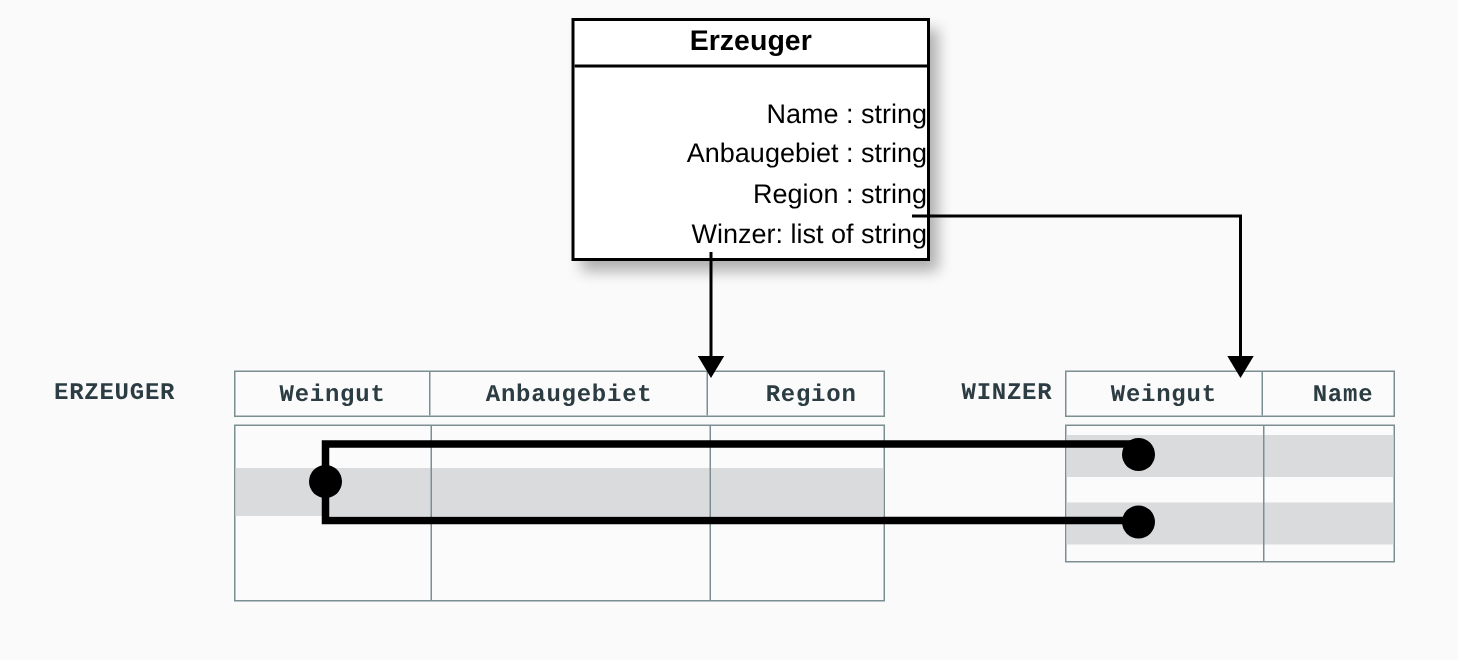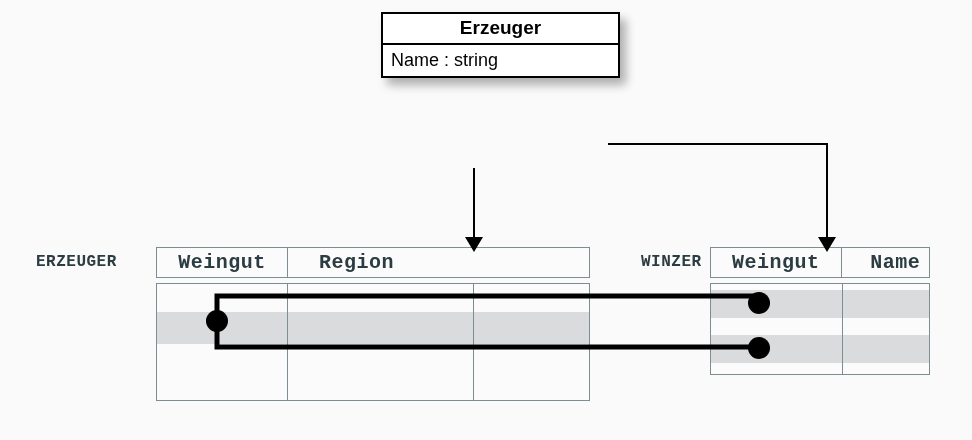--- a/index.html
+++ b/index.html
@@ -32,21 +32,22 @@
     font-family: "Liberation Sans", sans-serif;
     font-weight: bold;
     font-size: 19px;
     color: #000;
     text-align: center;
     padding: 3px 0 4px 0;
     border-bottom: 2px solid #000;
     line-height: 1.15;
   }
   #uml-attrs {
-    padding: 2px 0 3px 0;
+    padding: 18px 0 3px 0;
+    text-align: right;
   }
   .uml-attr {
     font-family: "Liberation Sans", sans-serif;
     font-size: 18px;
     color: #000;
     line-height: 1.48;
     padding-left: 8px;
     white-space: nowrap;
   }
 
@@ -78,21 +79,21 @@
     background: #fbfbfb;
     height: 31px;
   }
   .rel-head .cell {
     display: flex;
     align-items: center;
     justify-content: center;
     box-sizing: border-box;
     font-family: "Liberation Mono", monospace;
     font-weight: bold;
-    font-size: 20px;
+    font-size: 16px;
     letter-spacing: 0.5px;
     color: #2b3c42;
     border-right: 1px solid #7d8e93;
     white-space: nowrap;
   }
   .rel-head .cell:last-child { border-right: none; padding-left: 20px; }
 
   .rel-body {
     position: absolute;
     box-sizing: border-box;
@@ -117,27 +118,31 @@
 </style>
 </head>
 <body>
 
 <div id="canvas">
 
   <div id="uml-box">
     <div id="uml-title">Erzeuger</div>
     <div id="uml-attrs">
       <div class="uml-attr">Name : string</div>
+      <div class="uml-attr">Anbaugebiet : string</div>
+      <div class="uml-attr">Region : string</div>
+      <div class="uml-attr">Winzer: list of string</div>
     </div>
   </div>
 
   <div class="rel-label" style="left:36px; top:253px;">ERZEUGER</div>
 
   <div class="rel-head" style="left:156px; top:247px; width:434px;">
     <div class="cell" style="width:131px;">Weingut</div>
+    <div class="cell" style="width:186px;">Anbaugebiet</div>
     <div class="cell" style="width:117px;">Region</div>
   </div>
 
   <div class="rel-body" style="left:156px; top:283px; width:434px; height:118px;">
     <div class="rel-row" style="top:0px;  height:28px;"></div>
     <div class="rel-row shaded" style="top:28px; height:32px;"></div>
     <div class="rel-row" style="top:60px; height:28px;"></div>
     <div class="rel-row" style="top:88px; height:30px;"></div>
     <div class="rel-col-div" style="left:130px;"></div>
     <div class="rel-col-div" style="left:316px;"></div>

